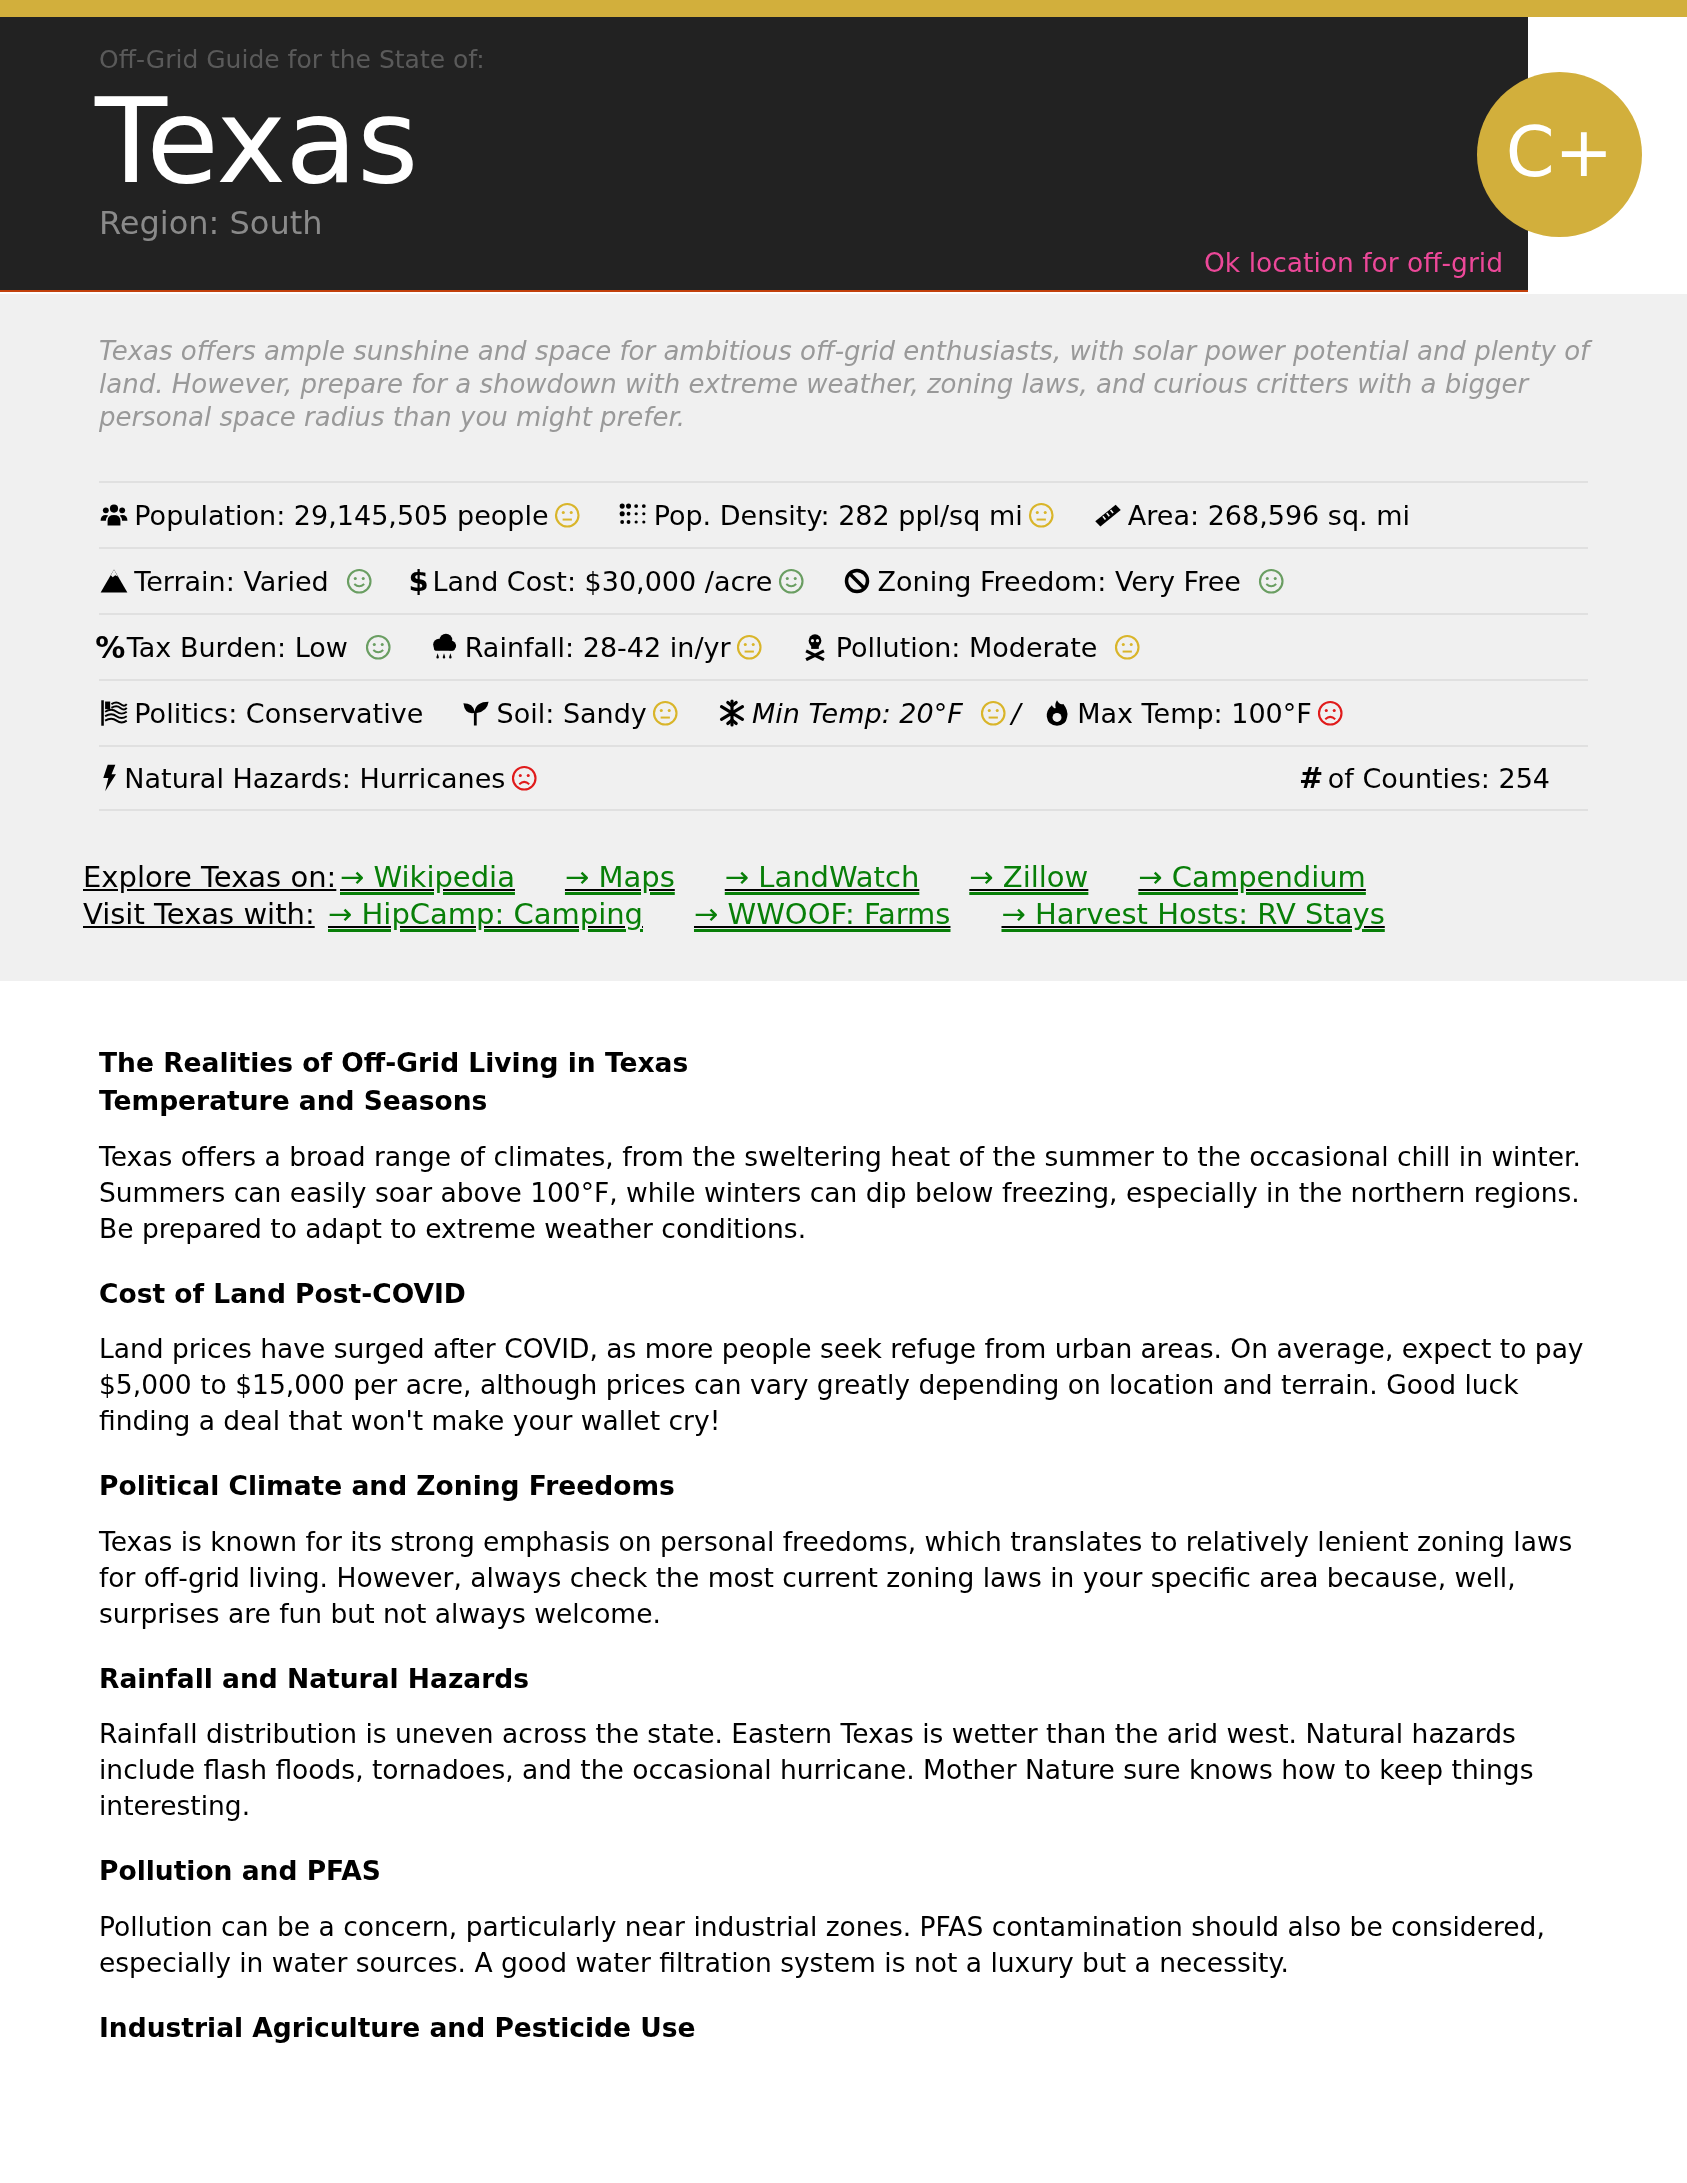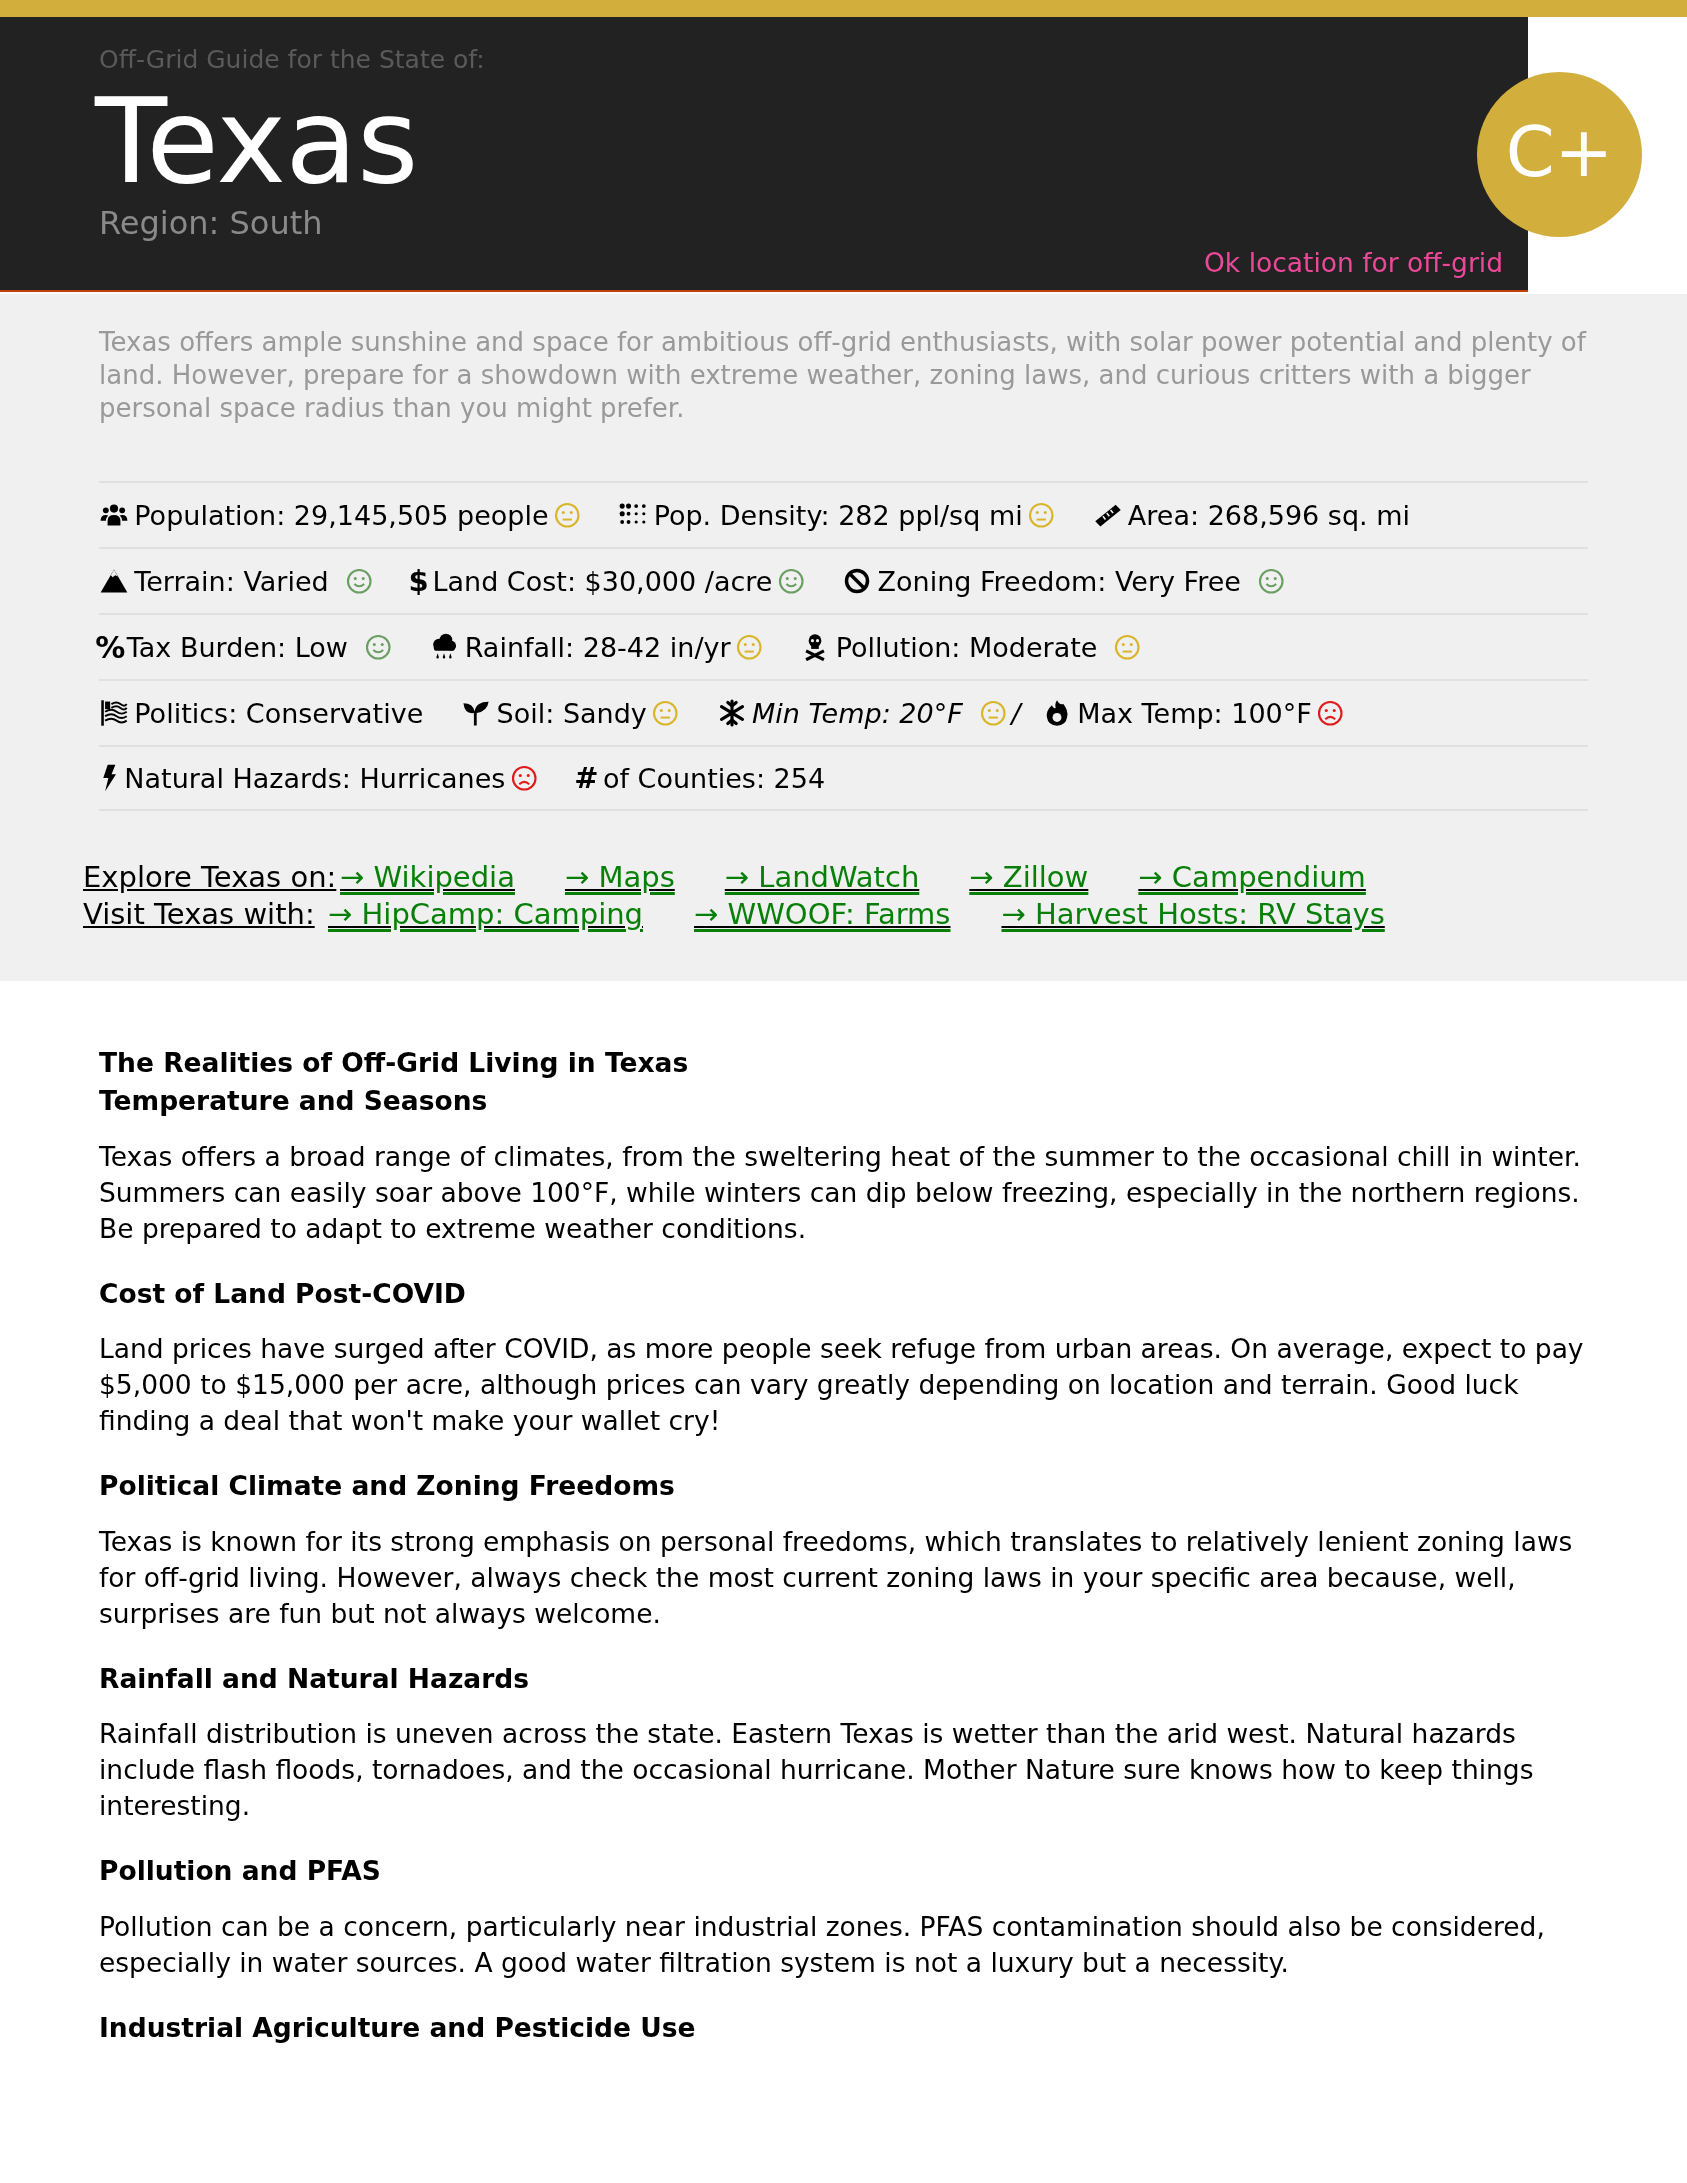--- a/index.html
+++ b/index.html
@@ -9,25 +9,25 @@
   .topbar { position: absolute; left: 0; top: 0; width: 1687px; height: 16.5px; background: #d2af3c; }
   .header { position: absolute; left: 0; top: 16.5px; width: 1528px; height: 275px; background: #222222; border-bottom: 2px solid #c2410c; }
   .kicker { position: absolute; left: 99px; top: 28px; font-size: 25px; color: #5a5a5a; }
   .state-title { position: absolute; left: 95px; top: 65px; font-size: 118px; line-height: 1; color: #ffffff; letter-spacing: -0.7px; }
   .region { position: absolute; left: 99px; top: 187px; font-size: 32px; color: #8a8a8a; }
   .grade-circle { position: absolute; left: 1477px; top: 55px; width: 165px; height: 165px; border-radius: 50%; background: #d2af3c; display: flex; align-items: center; justify-content: center; }
   .grade-letter { font-size: 70px; color: #ffffff; line-height: 1; margin-top: -4px; }
   .grade-caption { position: absolute; right: 25px; top: 230px; font-size: 26.5px; color: #ec4899; }
 
   .summary { position: absolute; left: 0; top: 294px; width: 1687px; height: 687px; background: #f0f0f0; }
-  .blurb { position: absolute; left: 99px; top: 32px; width: 1502px; font-size: 26px; line-height: 33px; color: #999999; }
+  .blurb { position: absolute; left: 99px; top: 41px; width: 1502px; font-size: 26px; line-height: 33px; color: #999999; font-style: italic; }
 
   .stats { position: absolute; left: 99px; top: 187px; width: 1489px; }
   .stat-row { height: 66px; border-top: 2.6px solid #e0e0e0; display: flex; align-items: center; font-size: 27px; white-space: nowrap; }
-  .stat-row.last { border-bottom: 2.6px solid #e0e0e0; }
+  .stat-row.last { border-bottom: 2.6px solid #e0e0e0; justify-content: space-between; }
   .stat { display: inline-flex; align-items: center; margin-right: 38px; }
   .stat .ico { display: inline-flex; align-items: center; justify-content: center; width: 30px; height: 30px; margin-right: 5.3px; }
   .stat .ico svg { width: 28px; height: 28px; }
   .face { display: inline-block; width: 26.5px; height: 26.5px; margin-left: 5.3px; }
   .face.gap { margin-left: 17px; }
   .slash { margin: 0 5.3px 0 5.3px; }
   .stat.tight { margin-right: 16px; font-style: italic; }
 
   .links { position: absolute; left: 83px; top: 565px; font-size: 29px; line-height: 37px; text-decoration: underline; }
   .link-line { display: flex; white-space: nowrap; }

